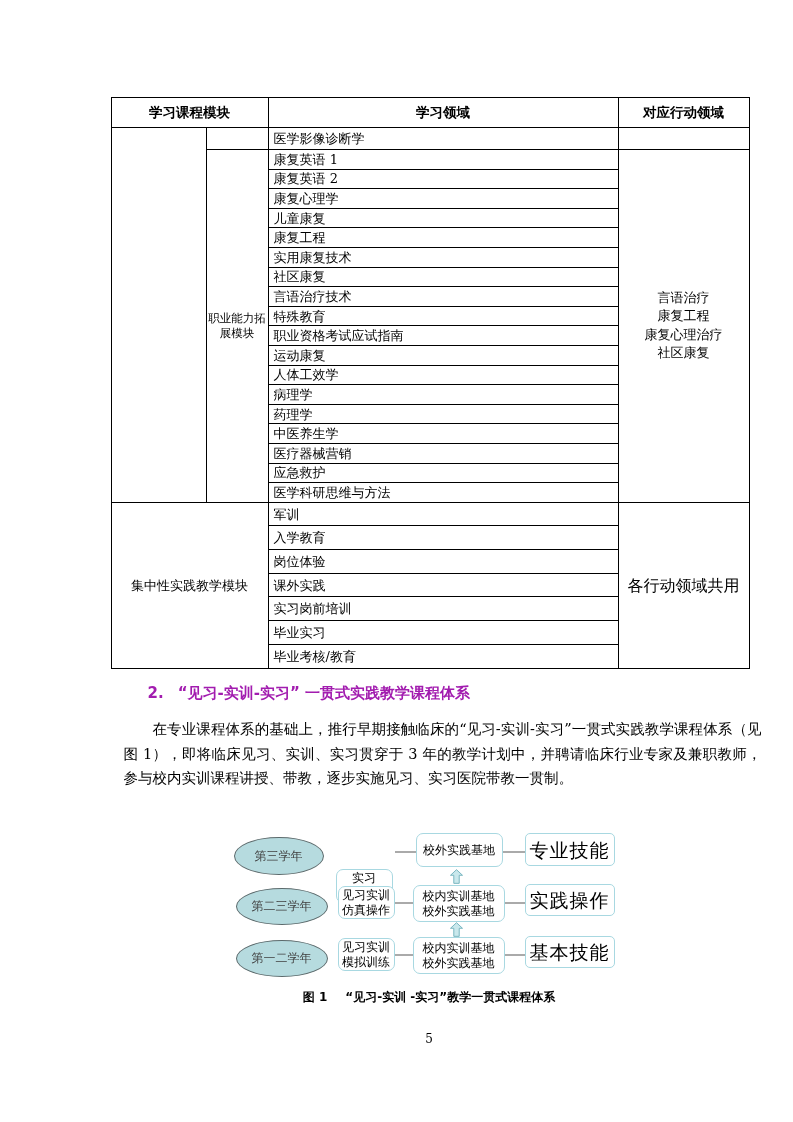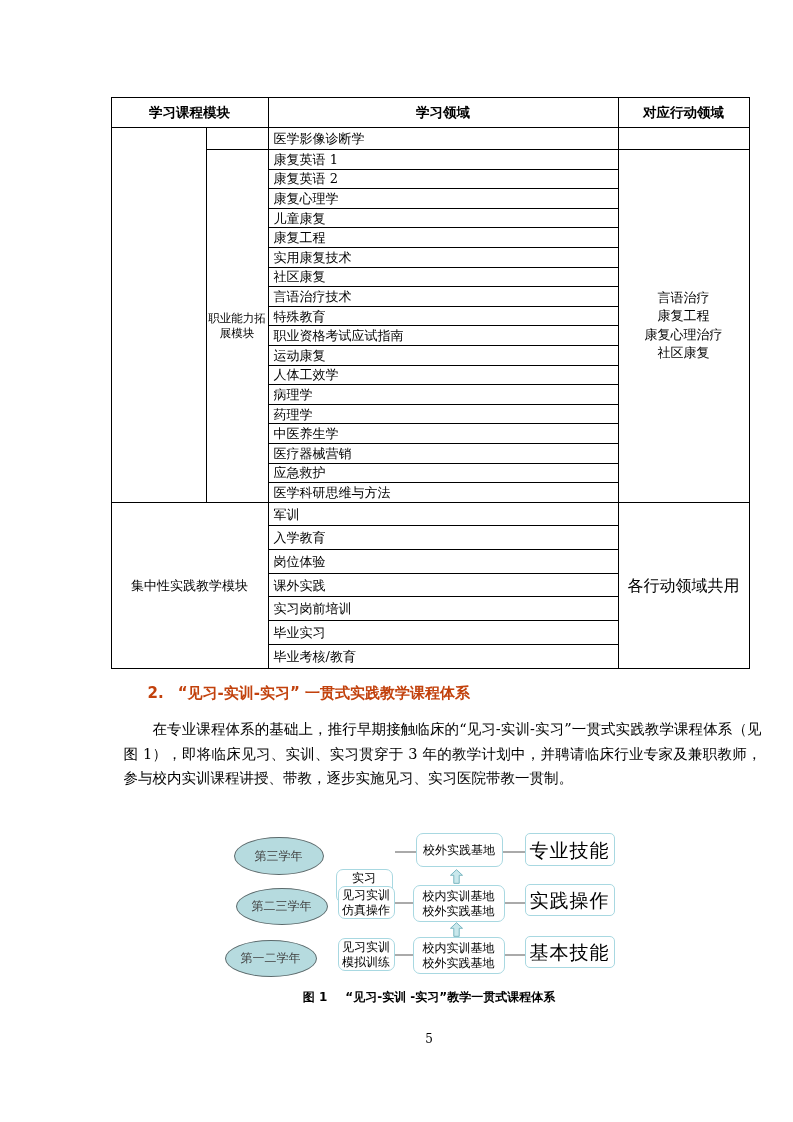--- a/index.html
+++ b/index.html
@@ -35,21 +35,21 @@
   .mod{ text-align:center;font-size:11.5px;line-height:15px;padding:0 1px !important;}
   .modBig{text-align:center;font-size:13px;}
   .act{text-align:center;font-size:13px;}
   .act div{line-height:18.5px;}
   .actB{text-align:center;font-size:16px;}
 
   
   .section-heading{
     position:absolute;left:79px;top:684px;width:637px;
     font-family:"DejaVu Sans","Liberation Sans",sans-serif;
-    font-weight:bold;font-size:15px;color:#c2410c;
+    font-weight:bold;font-size:15px;color:#a21caf;
     padding-left:36px;box-sizing:border-box;
   }
   .section-heading .num{margin-right:14px;}
   .body-paragraph{
     position:absolute;left:79px;top:705px;width:638px;margin:12px;
     font-size:14.5px;line-height:24.5px;text-align:justify;
     text-indent:29px;color:#000;
   }
 
   
@@ -235,21 +235,21 @@
         <span>校外实践基地</span>
     </div>
     <div class="connector" style="left:472px;top:82px;width:20px;"></div>
     <div class="dbox skillbox" style="left:492px;top:64px;width:90px;height:32px;">
       <span>实践操作</span>
     </div>
     <svg class="uparrow" style="left:416px;top:102px;" viewBox="0 0 14 16">
       <polygon points="7,0.7 13.4,6.7 9.9,6.7 9.9,15.3 4.1,15.3 4.1,6.7 0.6,6.7" style="fill:var(--arrow-fill,#c9e8ec);stroke:var(--arrow-border,#72b2bd);stroke-width:1"></polygon>
     </svg>
 
-    <div class="ellipse" style="left:192px;top:120px;width:90px;height:35px;">
+    <div class="ellipse" style="left:203px;top:120px;width:90px;height:35px;">
         <span>第一二学年</span>
       </div>
     <div class="dbox" style="left:305px;top:118px;width:57px;height:33px;">
       <span>见习实训</span>
         <span>模拟训练</span>
     </div>
     <div class="connector" style="left:362px;top:134px;width:18px;"></div>
     <div class="dbox" style="left:380px;top:117px;width:92px;height:37px;">
       <span>校内实训基地</span>
         <span>校外实践基地</span>

